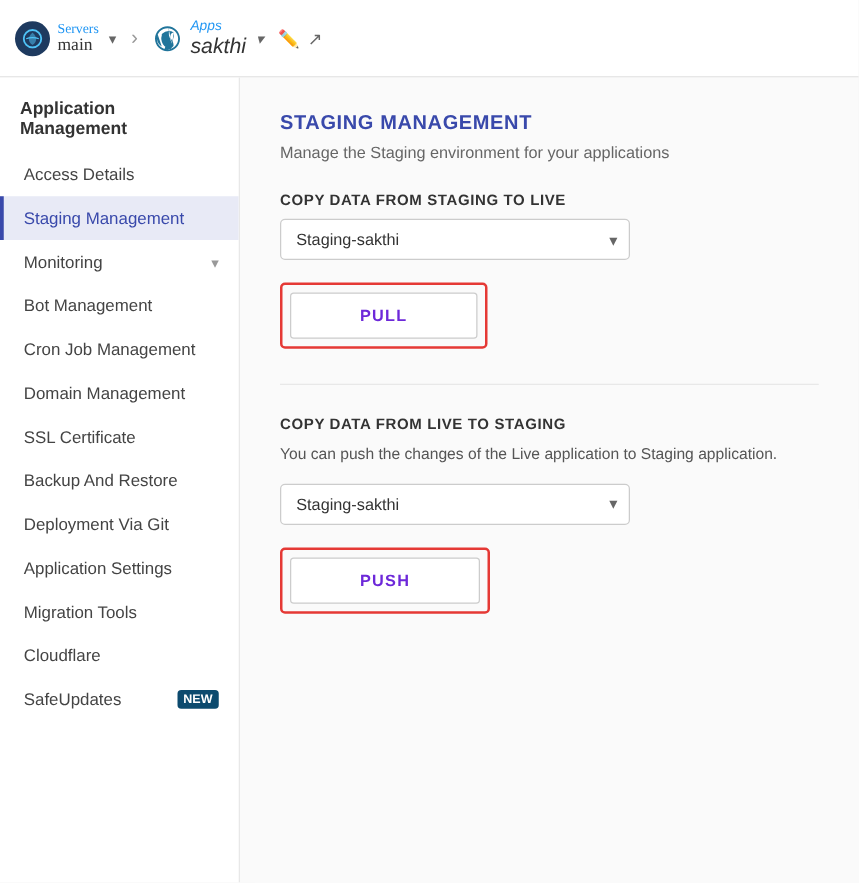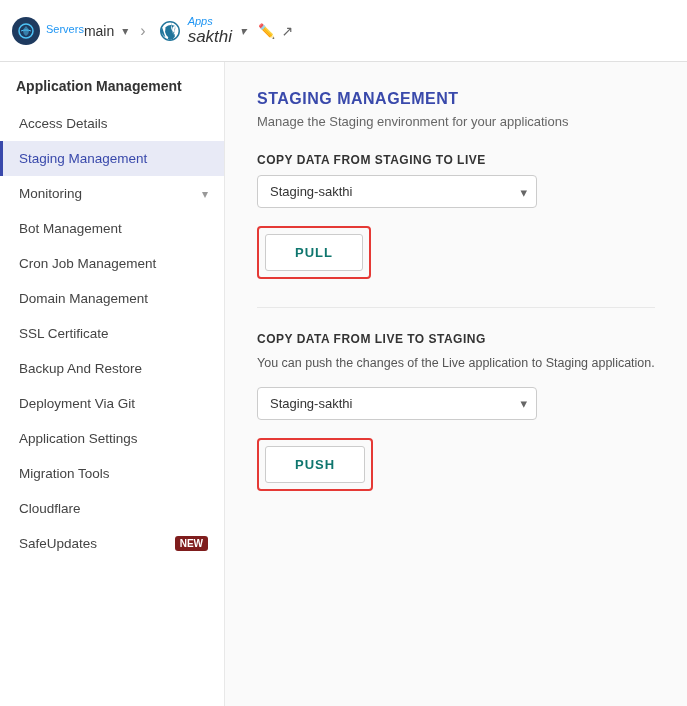--- a/index.html
+++ b/index.html
@@ -8,51 +8,51 @@
     
     .top-nav {
       display: flex; align-items: center; background: #fff; border-bottom: 1px solid #e0e0e0;
       padding: 0 12px; height: 62px; gap: 8px;
     }
     .server-section { display: flex; align-items: center; gap: 6px; cursor: pointer; }
     .server-icon {
       width: 28px; height: 28px; border-radius: 50%; background: #1e3a5f;
       display: flex; align-items: center; justify-content: center; color: #4fc3f7; font-size: 14px;
     }
-    .server-label { display: flex; flex-direction: row; }
+    .server-label { display: flex; flex-direction: column; font-family: Liberation Serif, serif; }
     .server-label .servers-text { font-size: 11px; color: #2196f3; }
     .server-label .server-name { font-size: 14px; color: #333; font-weight: 500; }
     .chevron-down { color: #666; font-size: 12px; margin-left: 2px; }
     .nav-arrow { color: #999; font-size: 16px; margin: 0 4px; }
     .app-section { display: flex; align-items: center; gap: 6px; cursor: pointer; font-style: italic; }
     .app-icon { width: 24px; height: 24px; }
     .app-icon svg { width: 24px; height: 24px; }
     .app-label { display: flex; flex-direction: column; }
     .app-label .apps-text { font-size: 11px; color: #2196f3; }
     .app-label .app-name { font-size: 17px; color: #333; font-weight: 500; }
     .nav-icons { display: flex; gap: 6px; margin-left: 4px; }
     .nav-icon-btn { color: #666; cursor: pointer; font-size: 14px; }
 
     
     .main-layout { display: flex; height: calc(706px - 62px); }
 
     
-    .sidebar { width: 225px; background: #fff; border-right: 1px solid #e8e8e8; padding: 16px 0; overflow-y: auto; flex-shrink: 0; }
+    .sidebar { width: 192px; background: #fff; border-right: 1px solid #e8e8e8; padding: 16px 0; overflow-y: auto; flex-shrink: 0; }
     .sidebar-title { font-size: 14px; font-weight: 700; color: #333; padding: 0 16px 12px; }
     .sidebar-item {
       display: flex; align-items: center; justify-content: space-between;
       padding: 10px 16px; font-size: 13.5px; color: #444; cursor: pointer;
       border-left: 3px solid transparent;
     }
     .sidebar-item.active {
       background: #e8eaf6; border-left: 3px solid #3949ab; color: #3949ab; font-weight: 500;
     }
     .sidebar-item .chevron { color: #999; font-size: 12px; }
     .badge-new {
-      background: #7f1d1d; color: #fff; font-size: 10px; font-weight: 700;
+      background: #0c4a6e; color: #fff; font-size: 10px; font-weight: 700;
       padding: 2px 5px; border-radius: 3px; margin-left: 6px;
     }
 
     
     .content { flex: 1; background: #fafafa; padding: 28px 32px; overflow-y: auto; }
     .section-title { font-size: 16px; font-weight: 700; color: #3949ab; letter-spacing: 0.5px; margin-bottom: 6px; text-transform: uppercase; }
     .section-subtitle { font-size: 13px; color: #666; margin-bottom: 24px; }
 
     .copy-section { margin-bottom: 28px; }
     .copy-heading { font-size: 12px; font-weight: 700; color: #333; letter-spacing: 0.5px; margin-bottom: 8px; text-transform: uppercase; }
@@ -66,22 +66,22 @@
     .dropdown-arrow {
       position: absolute; right: 10px; top: 50%; transform: translateY(-50%);
       color: #666; pointer-events: none; font-size: 13px;
     }
 
     .action-box {
       border: 2px solid #e53935; border-radius: 4px; display: inline-block; padding: 6px;
       margin-top: 4px;
     }
     .action-btn {
-      padding: 10px 29px; border: 1px solid #ccc; border-radius: 3px; background: #fff;
-      font-size: 13px; font-weight: 600; color: #0f766e; cursor: pointer; letter-spacing: 1px;
+      padding: 10px 55px; border: 1px solid #ccc; border-radius: 3px; background: #fff;
+      font-size: 13px; font-weight: 600; color: #6d28d9; cursor: pointer; letter-spacing: 1px;
     }
 
     .divider { height: 1px; background: #e8e8e8; margin: 8px 0 24px; }
   </style>
 </head>
 <body>
 
 <div class="top-nav">
   <div class="server-section">
     <div class="server-icon">

